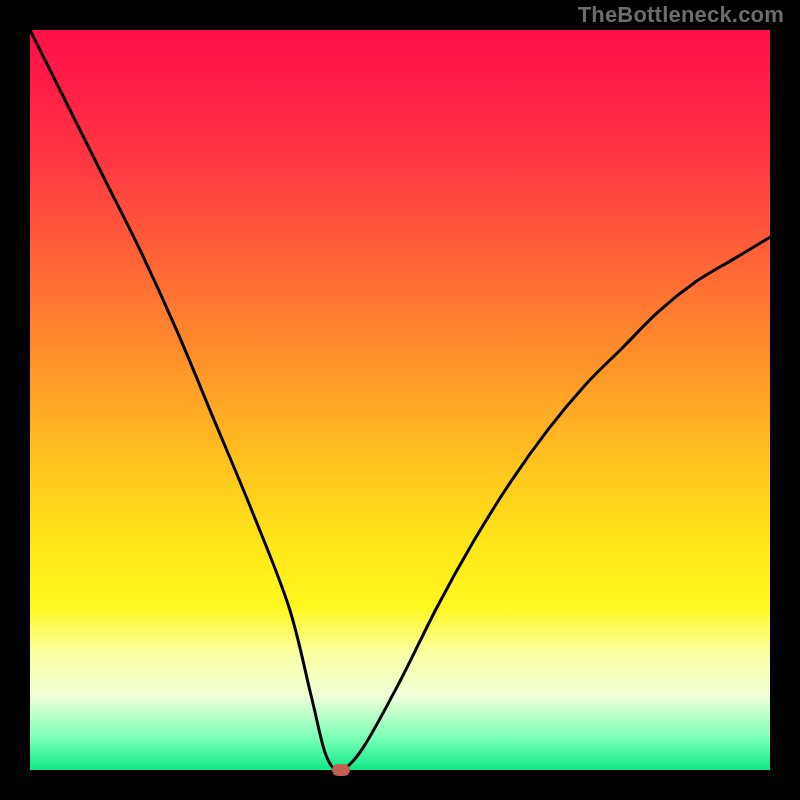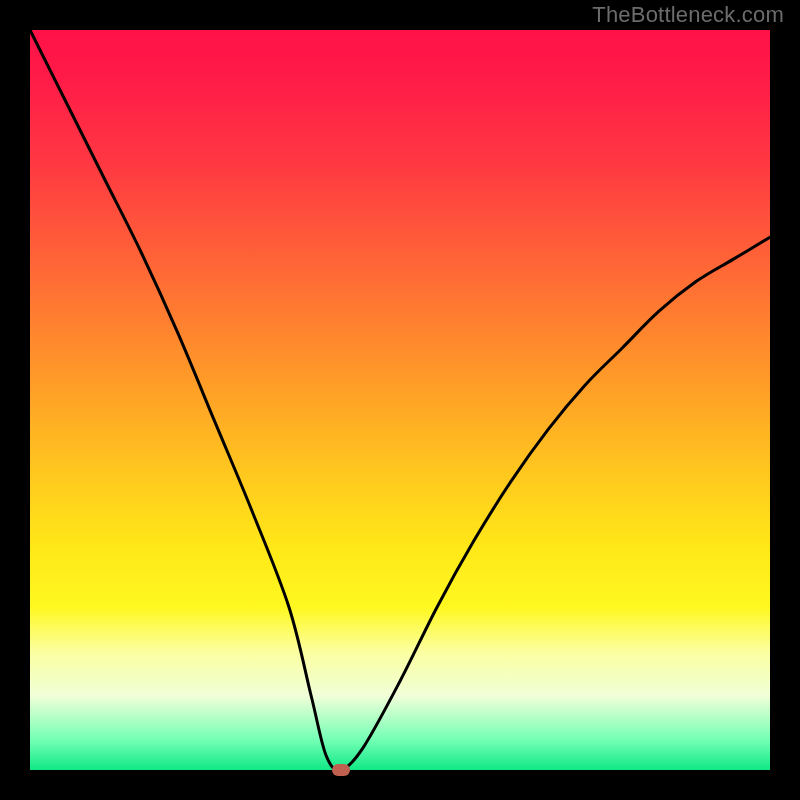--- a/index.html
+++ b/index.html
@@ -38,21 +38,21 @@
       #72ffb4 96%,
       #10e886 100%
     );
   }
   .watermark {
     position: absolute;
     top: 2px;
     right: 16px;
     color: #6c6c6c;
     font-size: 22px;
-    font-weight: 400;
+    font-weight: 700;
     letter-spacing: 0.2px;
   }
   svg.curve {
     position: absolute;
     left: 0;
     top: 0;
     width: 740px;
     height: 740px;
     overflow: visible;
   }

